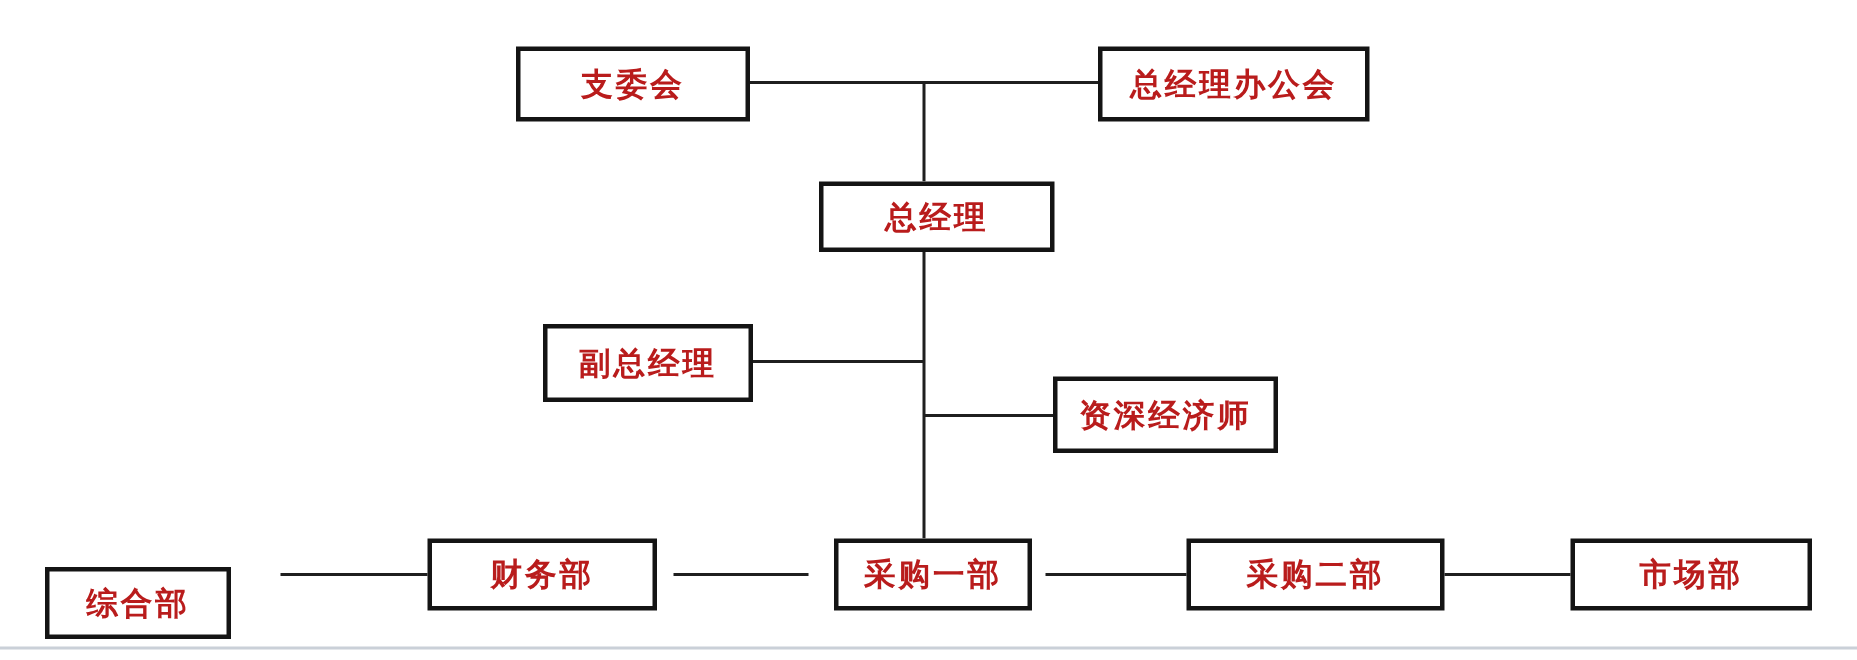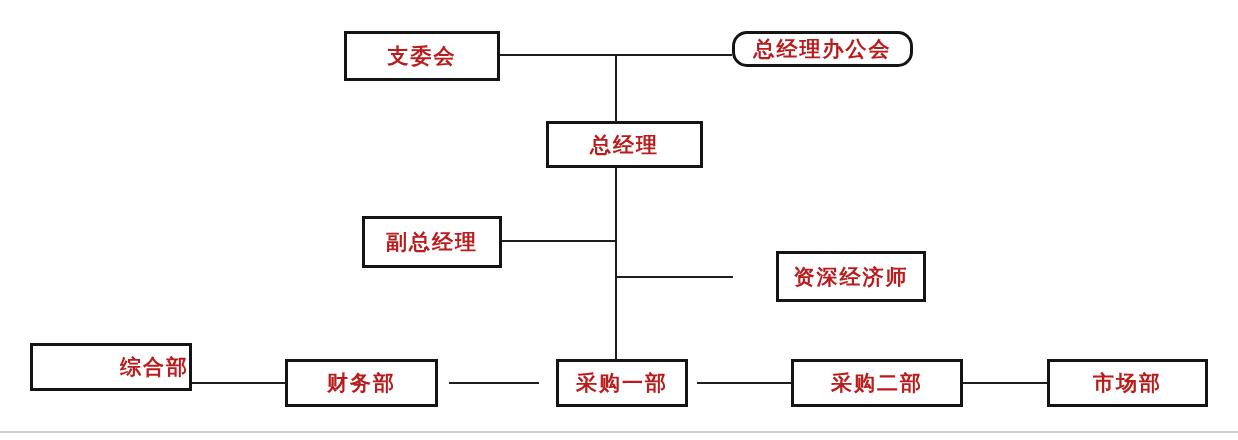--- a/index.html
+++ b/index.html
@@ -33,25 +33,25 @@
   
   .line {
     position: absolute;
     background: #1f1f1f;
   }
   .hline { height: 2px; }
   .vline { width: 2px; }
 
   
   #n-branch       { left: 344px;  top: 31px;  width: 156px; height: 50px; }
-  #n-gm-office    { left: 732px;  top: 31px;  width: 181px; height: 36px; border-radius: 15px; }
+  #n-gm-office    { left: 732px;  top: 31px;  width: 181px; height: 50px; }
   #n-gm           { left: 546px;  top: 121px; width: 157px; height: 47px; }
   #n-deputy-gm    { left: 362px;  top: 216px; width: 140px; height: 52px; text-align: right; }
-  #n-economist    { left: 776px;  top: 251px; width: 150px; height: 51px; }
-  #n-general      { left: 30px;   top: 343px; width: 162px; height: 48px; justify-content: flex-end; }
+  #n-economist    { left: 702px;  top: 251px; width: 150px; height: 51px; }
+  #n-general      { left: 30px;   top: 378px; width: 124px; height: 48px; }
   #n-finance      { left: 285px;  top: 359px; width: 153px; height: 48px; }
   #n-procure1     { left: 556px;  top: 359px; width: 132px; height: 48px; }
   #n-procure2     { left: 791px;  top: 359px; width: 172px; height: 48px; }
   #n-marketing    { left: 1047px; top: 359px; width: 161px; height: 48px; }
 
   
   #l-top          { left: 500px; top: 54px;  width: 232px; }
   #l-trunk-upper  { left: 615px; top: 55px;  height: 66px; }
   #l-trunk-lower  { left: 615px; top: 167px; height: 192px; }
   #l-deputy       { left: 501px; top: 240px; width: 115px; }

